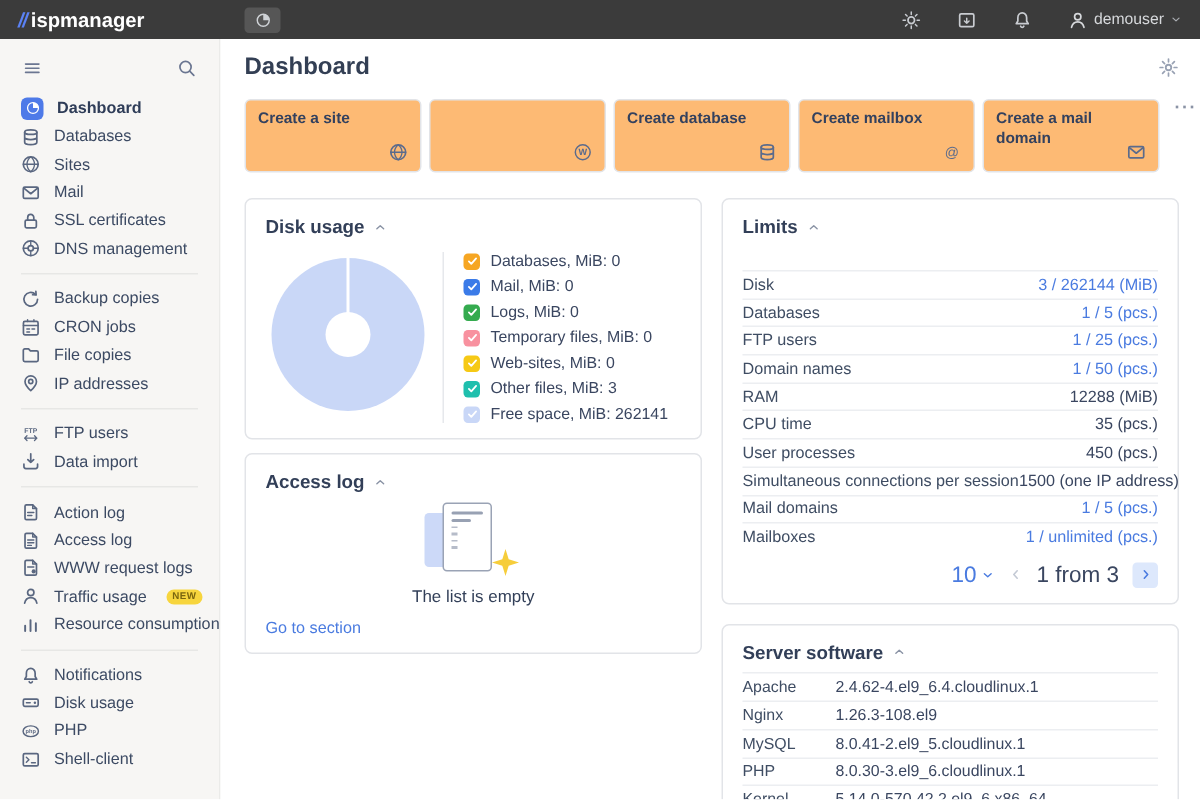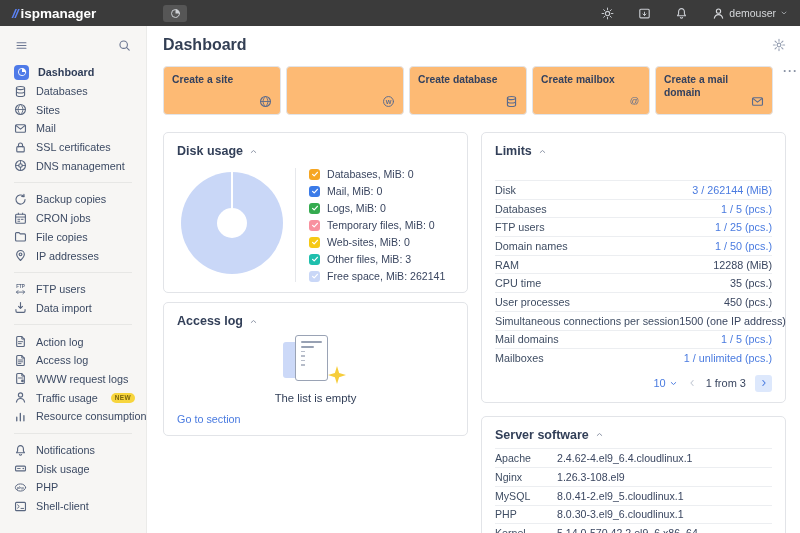--- a/index.html
+++ b/index.html
@@ -77,21 +77,21 @@
   .empty-text{font-size:11.3px;color:#323f58;margin-top:7px}
   .goto{font-size:10.8px;color:#4a7be0;margin:9px 0 2px;cursor:pointer;display:inline-block}
 
   
   .lrows{margin-top:20px}
   .lrow{display:flex;justify-content:space-between;align-items:center;height:18.7px;
         border-top:1px solid #eceef1;font-size:10.8px}
   .llab{color:#3f4d63;white-space:nowrap}
   .val{color:#3a4660;white-space:nowrap}
   .val.link{color:#4a7be0;cursor:pointer}
-  .pgn{display:flex;justify-content:flex-end;align-items:center;gap:9px;margin-top:8px;padding-bottom:2px;font-size:11px}
+  .pgn{display:flex;justify-content:flex-end;align-items:center;gap:9px;margin-top:8px;padding-bottom:2px;font-size:15px}
   .psize{display:flex;align-items:center;gap:3px;color:#4a7be0;cursor:pointer}
   .psize .ic{width:9px;height:9px}
   .pprev{width:10px;height:10px;color:#c3c9d4;cursor:pointer}
   .ppos{color:#3a4660}
   .pnext{width:17px;height:17px;background:#dde8fc;border-radius:3px;color:#4a7be0;display:flex;
          align-items:center;justify-content:center;cursor:pointer}
   .pnext .ic{width:10px;height:10px}
 
   
   .srows{margin-top:4px}

